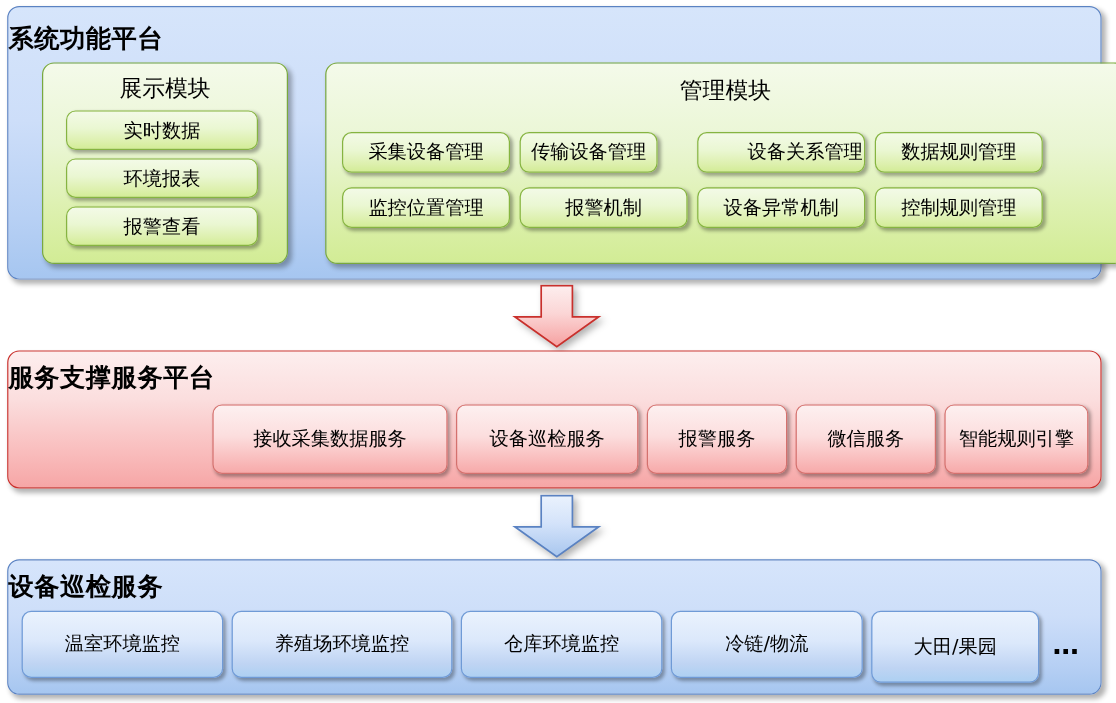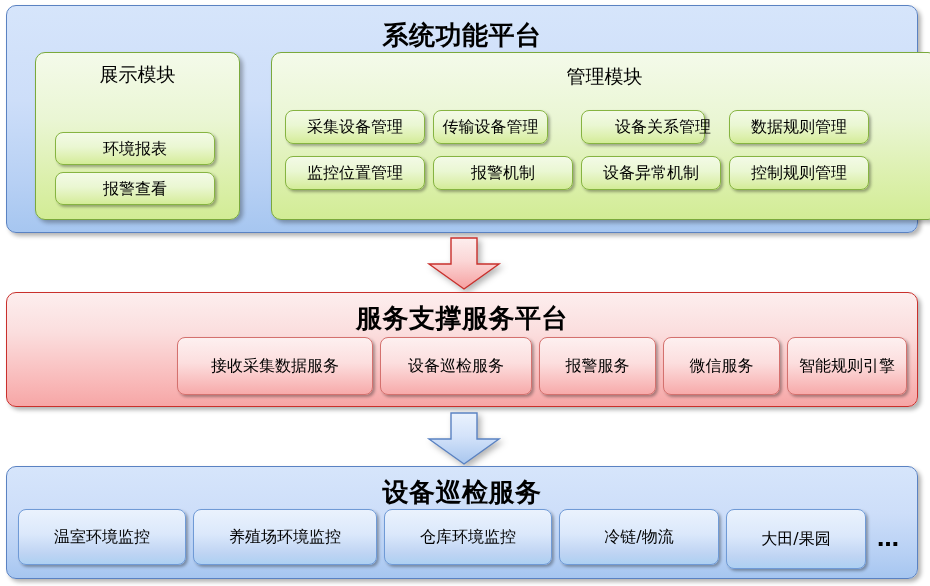--- a/index.html
+++ b/index.html
@@ -23,22 +23,22 @@
   }
 
   
   .panel {
     position: absolute;
     box-sizing: border-box;
     border-radius: 10px;
     box-shadow: 3px 3px 4px rgba(0,0,0,0.30);
   }
   .panel-title {
-    text-align: center;
-    font-size: 26px;
+    text-align: left;
+    font-size: 21px;
     font-weight: bold;
     color: #000000;
     letter-spacing: 0.5px;
     line-height: 1;
   }
 
   
   .panel-blue {
     background: linear-gradient(to bottom, #d6e5fb 0%, #cddef9 42%, #b7d0f4 78%, #a6c6f0 100%);
     border: 1px solid #5a82c2;
@@ -111,30 +111,31 @@
 <div id="diagram">
 
   <div class="panel panel-blue" style="left:6px; top:5px; width:912px; height:228px;">
 
     <div class="panel-title" style="position:absolute; left:0; top:16px; width:100%;">系统功能平台</div>
   </div>
 
   <div class="panel panel-green" style="left:35px; top:52px; width:205px; height:168px;">
     <div class="group-title" style="left:0; top:12px; width:100%;">展示模块</div>
   </div>
+  <div class="chip chip-green" style="left:55px; top:92px; width:160px; height:33px;">实时数据</div>
   <div class="chip chip-green" style="left:55px; top:172px; width:160px; height:33px;">报警查看</div>
   <div class="chip chip-green" style="left:55px; top:132px; width:160px; height:33px;">环境报表</div>
 
   <div class="panel panel-green" style="left:271px; top:52px; width:667px; height:168px;">
     <div class="group-title" style="left:0; top:14px; width:100%;">管理模块</div>
   </div>
 
   <div class="chip chip-green" style="left:285px; top:110px; width:140px; height:34px;">采集设备管理</div>
   <div class="chip chip-green" style="left:433px; top:110px; width:115px; height:34px;">传输设备管理</div>
-  <div class="chip chip-green" style="left:581px; top:110px; width:124px; height:34px;padding-left:40px;">设备关系管理</div>
+  <div class="chip chip-green" style="left:581px; top:110px; width:140px; height:34px;padding-left:40px;">设备关系管理</div>
   <div class="chip chip-green" style="left:729px; top:110px; width:140px; height:34px;">数据规则管理</div>
 
   <div class="chip chip-green" style="left:285px; top:156px; width:140px; height:34px;">监控位置管理</div>
   <div class="chip chip-green" style="left:433px; top:156px; width:140px; height:34px;">报警机制</div>
   <div class="chip chip-green" style="left:581px; top:156px; width:140px; height:34px;">设备异常机制</div>
   <div class="chip chip-green" style="left:729px; top:156px; width:140px; height:34px;">控制规则管理</div>
 
   <svg class="arrow" style="left:424px; top:237px;" width="80" height="54" viewBox="0 0 80 54">
     <defs>
       <linearGradient id="gradArrowPink" x1="0" y1="0" x2="0" y2="1">

